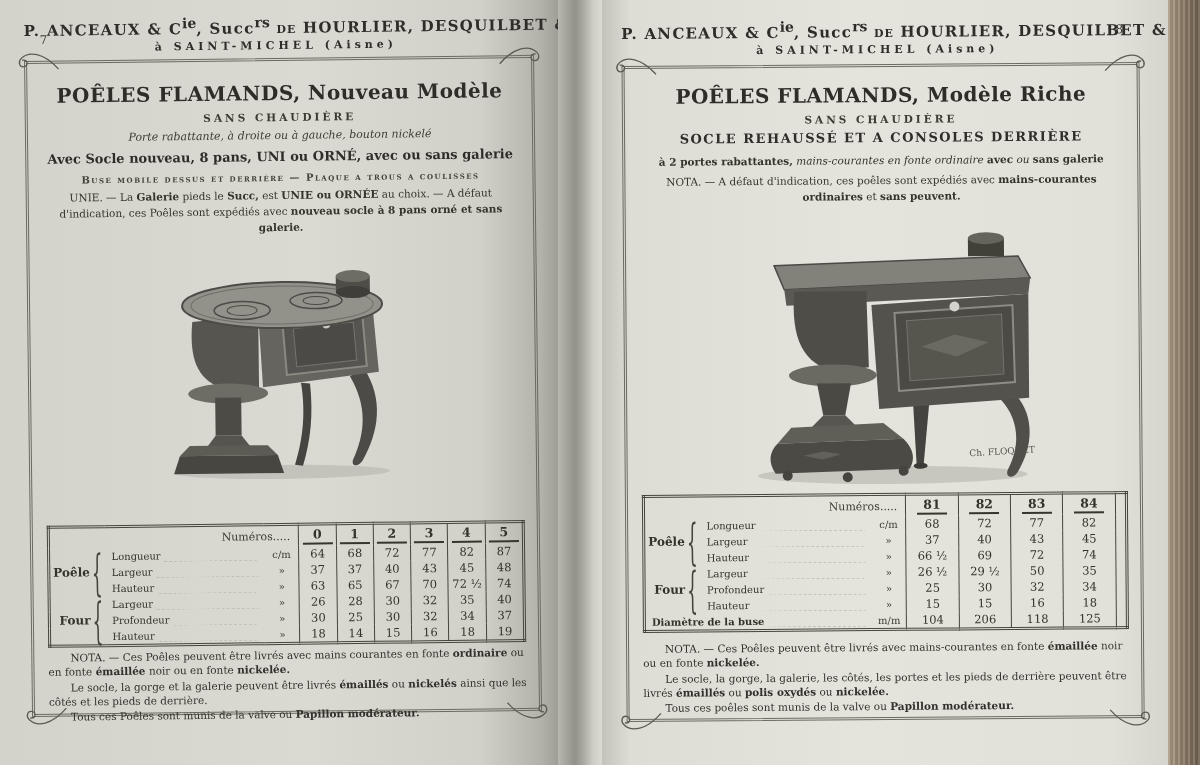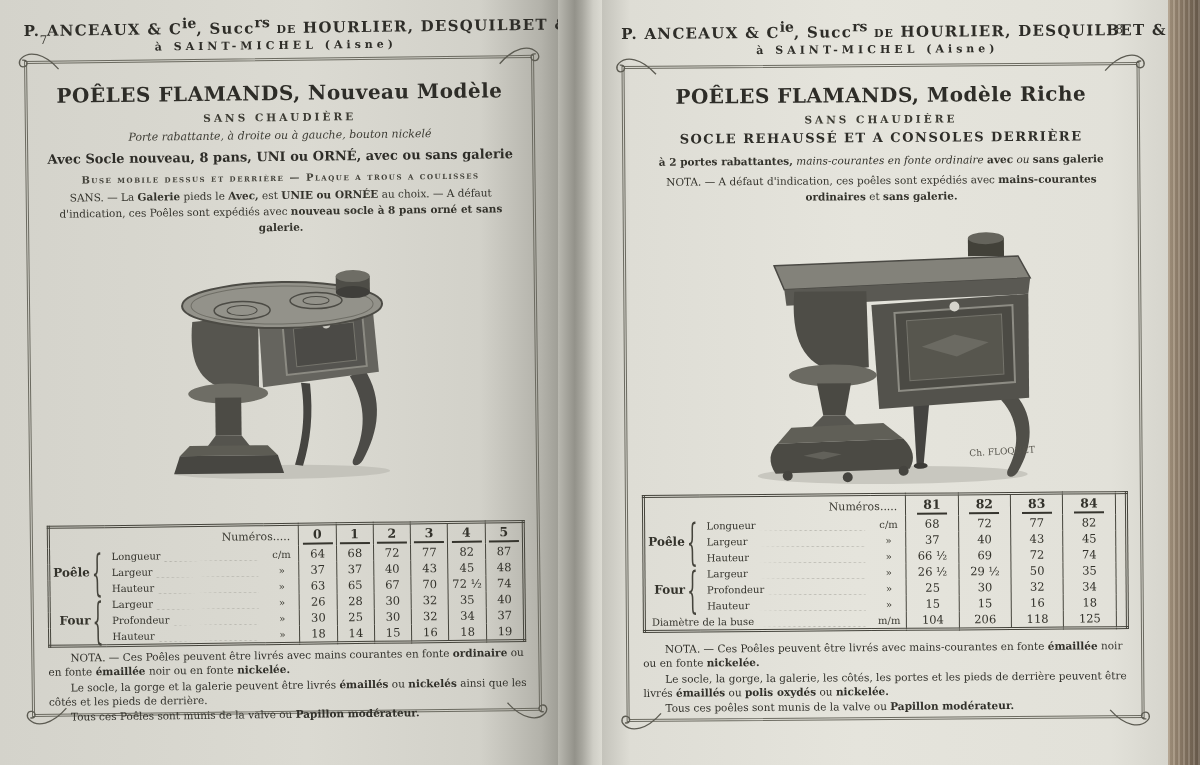--- a/index.html
+++ b/index.html
@@ -50,21 +50,21 @@
   .numlab{text-align:right;padding-right:8px !important;font-size:11px;color:#3c3b33;}
   th.val,td.val{border-left:1px solid #45443c;text-align:center;}
   th.val .numline{display:inline-block;min-width:24px;padding:0 3px 1px;border-bottom:2px solid #36352e;font-weight:bold;font-size:12.5px;}
   .gcell{width:44px;text-align:left;}
   .gwrap{display:flex;align-items:center;justify-content:flex-end;gap:2px;}
   .gname{font-weight:bold;font-size:12px;}
   .brace{display:inline-block;transform:scaleY(2.9);font-size:17px;font-weight:100;color:#45443c;}
   .lcell{padding-left:6px !important;}
   .lwrap{display:flex;align-items:baseline;}
   .lbl{white-space:nowrap;font-size:10px;}
-  .fl{font-weight:normal;}
+  .fl{font-weight:bold;}
   .leader{flex:1;margin:0 3px;height:10px;align-self:flex-end;
     background-image:radial-gradient(circle,#55534b 1px,transparent 1.3px);
     background-size:5px 10px;background-repeat:repeat-x;background-position:0 6px;}
   .ucell{width:28px;text-align:center;font-size:10px;color:#3c3b33;}
   .frow td{padding-top:4px;}
   #page-left .lcell{width:150px;}
   #page-right .lcell{width:162px;}
 
   .nota-blk{position:absolute;font-size:10.5px;line-height:1.32;color:#31302a;text-align:left;}
   .nota-blk p{margin:0 0 2px 0;text-indent:22px;}
@@ -95,21 +95,21 @@
           </svg>
         <svg class="fl-corner fl-br" viewBox="0 0 48 28">
             <path d="M46 22 C30 4 14 2 6 10 C2 14 4 20 9 19 C14 18 13 11 7 12" fill="none" stroke="#5c5b52" stroke-width="1.4"></path>
           </svg>
 
         <div class="abs title" style="top:20px;">POÊLES FLAMANDS, Nouveau Modèle</div>
         <div class="abs subtitle" style="top:50px;">SANS CHAUDIÈRE</div>
         <div class="abs ital" style="top:68px;">Porte rabattante, à droite ou à gauche, bouton nickelé</div>
         <div class="abs boldline" style="top:88px;">Avec Socle nouveau, 8 pans, UNI ou ORNÉ, avec ou sans galerie</div>
         <div class="abs scline" style="top:111px;">Buse mobile dessus et derrière — Plaque a trous a coulisses</div>
-        <div class="abs nota-c" style="top:127px;"><span>SANS. — La </span><span class="b">Galerie</span><span> pieds le </span><span class="b">Avec,</span><span> est </span><span class="b">UNIE ou ORNÉE</span><span> au choix. — A défaut d'indication, ces Poêles sont expédiés avec </span><span class="b">nouveau socle à 8 pans orné et sans galerie.</span></div>
+        <div class="abs nota-c" style="top:127px;"><span>UNIE. — La </span><span class="b">Galerie</span><span> pieds le </span><span class="b">Succ,</span><span> est </span><span class="b">UNIE ou ORNÉE</span><span> au choix. — A défaut d'indication, ces Poêles sont expédiés avec </span><span class="b">nouveau socle à 8 pans orné et sans galerie.</span></div>
 
         <div class="illus" style="left:60px;top:160px;width:380px;height:295px;">
           <svg width="300" height="260" viewBox="0 0 300 260">
             <ellipse cx="150" cy="251" rx="108" ry="7" fill="#c4c3bb"></ellipse>
             <path d="M233 148 C253 180 247 212 231 240 C227 247 219 247 221 240 C234 212 236 186 219 156 Z" fill="#4c4b47"></path>
             <path d="M170 162 C175 196 170 222 163 244 L171 245 C179 220 182 194 179 163 Z" fill="#454440"></path>
             <polygon points="128,92 242,82 248,152 132,166" fill="#65645e"></polygon>
             <polygon points="152,100 232,93 236,146 156,154" fill="#555450" stroke="#8b8a82" stroke-width="2"></polygon>
             <polygon points="163,108 223,102 226,140 166,146" fill="#4b4a46" stroke="#76756d" stroke-width="1"></polygon>
             <circle cx="196" cy="104" r="4" fill="#c9c8c0"></circle>
@@ -282,21 +282,21 @@
             <path d="M46 22 C30 4 14 2 6 10 C2 14 4 20 9 19 C14 18 13 11 7 12" fill="none" stroke="#5c5b52" stroke-width="1.4"></path>
           </svg>
         <svg class="fl-corner fl-br" viewBox="0 0 48 28">
             <path d="M46 22 C30 4 14 2 6 10 C2 14 4 20 9 19 C14 18 13 11 7 12" fill="none" stroke="#5c5b52" stroke-width="1.4"></path>
           </svg>
 
         <div class="abs title" style="top:16px;">POÊLES FLAMANDS, Modèle Riche</div>
         <div class="abs subtitle" style="top:46px;">SANS CHAUDIÈRE</div>
         <div class="abs subtitle2" style="top:63px;">SOCLE REHAUSSÉ ET A CONSOLES DERRIÈRE</div>
         <div class="abs nota-c" style="top:86px;"><span class="b">à 2 portes rabattantes,</span><span class="i"> mains-courantes en fonte ordinaire </span><span class="b">avec</span><span class="i"> ou </span><span class="b">sans galerie</span></div>
-        <div class="abs nota-c" style="top:106px;"><span>NOTA. — A défaut d'indication, ces poêles sont expédiés avec </span><span class="b">mains-courantes ordinaires</span><span> et </span><span class="b">sans galerie.</span></div>
+        <div class="abs nota-c" style="top:106px;"><span>NOTA. — A défaut d'indication, ces poêles sont expédiés avec </span><span class="b">mains-courantes ordinaires</span><span> et </span><span class="b">sans peuvent.</span></div>
 
         <div class="illus" style="left:70px;top:140px;width:380px;height:285px;">
           <svg width="340" height="285" viewBox="0 0 340 285">
             <ellipse cx="175" cy="268" rx="135" ry="9" fill="#c8c7bf"></ellipse>
             <path d="M296 186 C318 208 316 240 300 266 C296 273 287 272 290 264 C303 240 302 214 284 194 Z" fill="#504f49"></path>
             <polygon points="196,198 212,197 206,258 199,258" fill="#444340"></polygon>
             <ellipse cx="203" cy="259" rx="7" ry="3" fill="#3c3b37"></ellipse>
             <rect x="252" y="32" width="36" height="18" fill="#424139"></rect>
             <ellipse cx="270" cy="32" rx="18" ry="6" fill="#65645c"></ellipse>
             <polygon points="58,58 302,50 314,72 68,82" fill="#83827a" stroke="#4a4944" stroke-width="1.5"></polygon>

